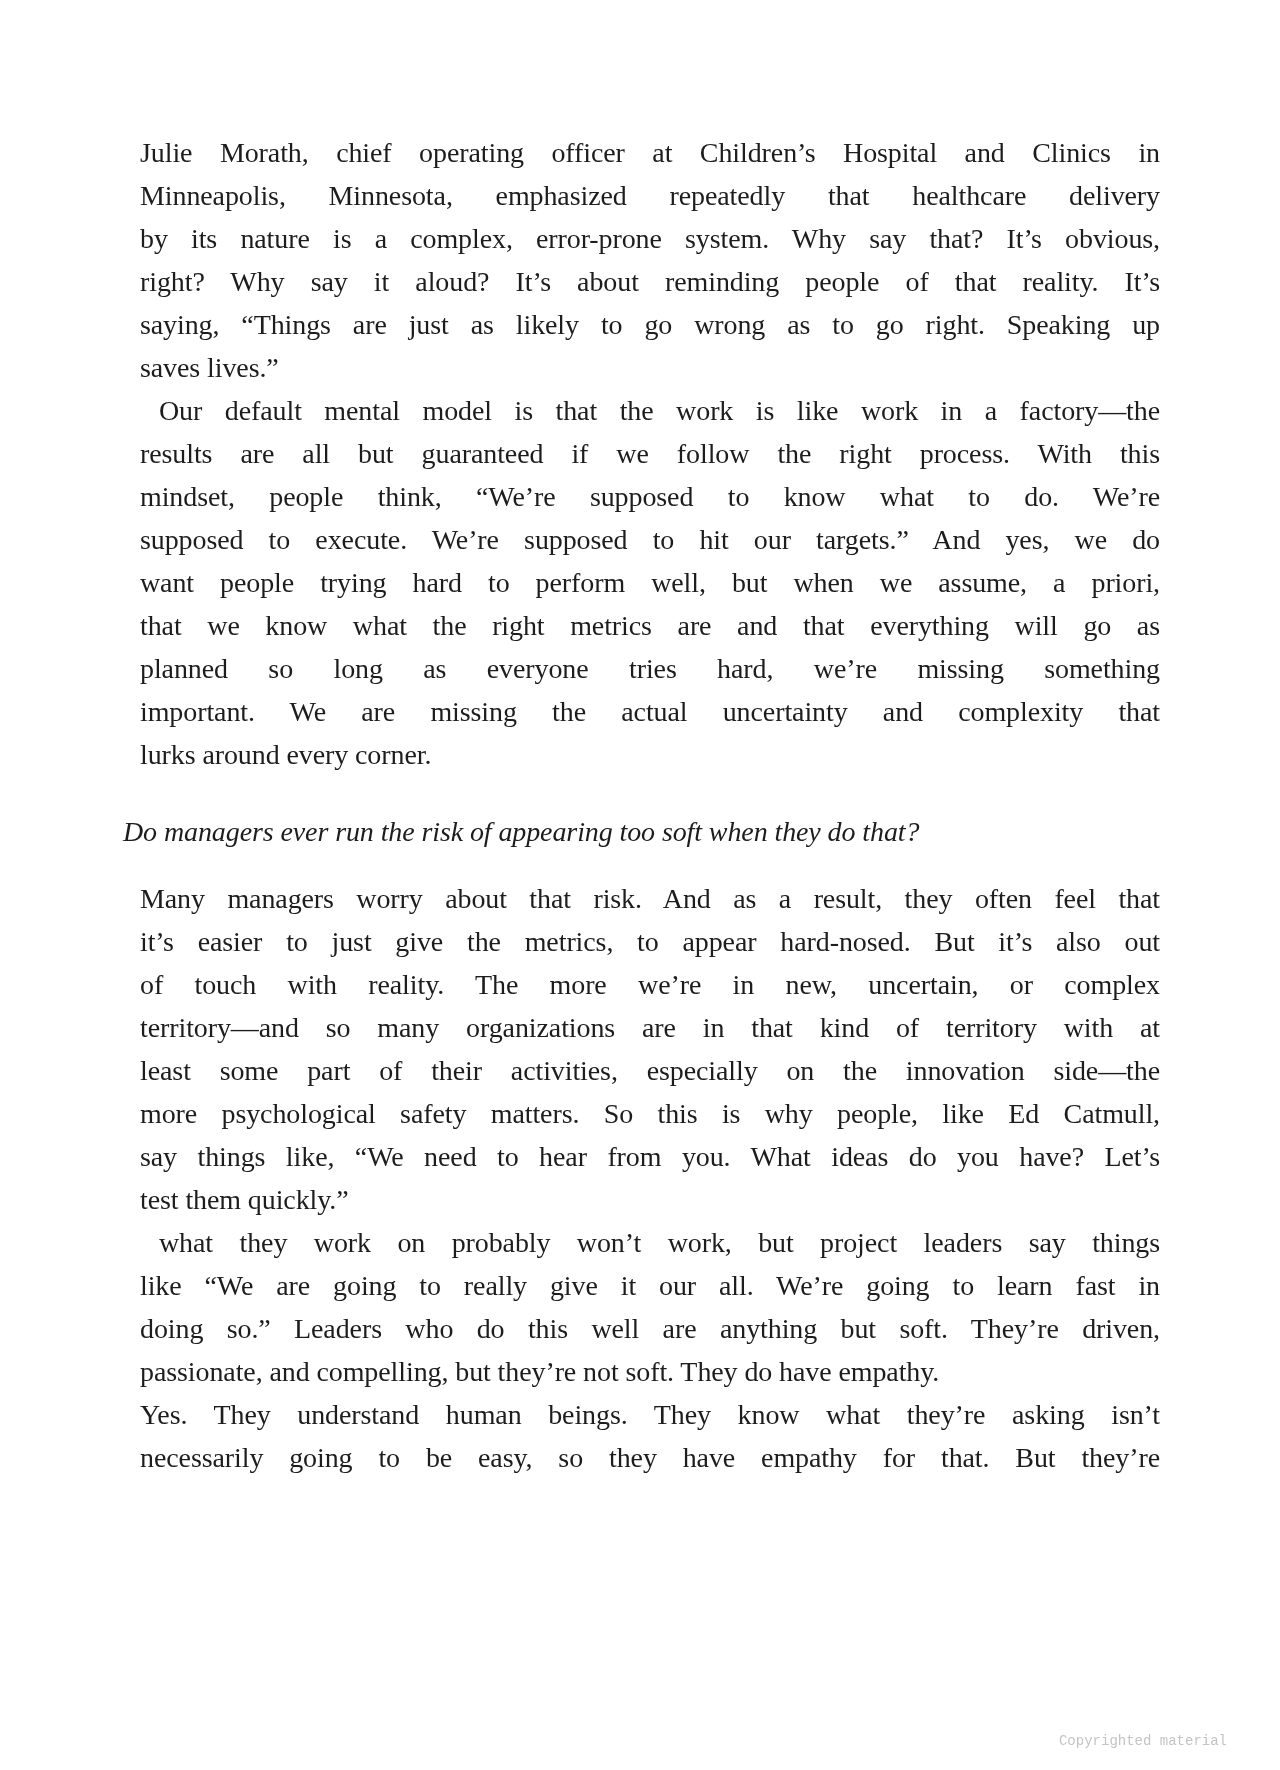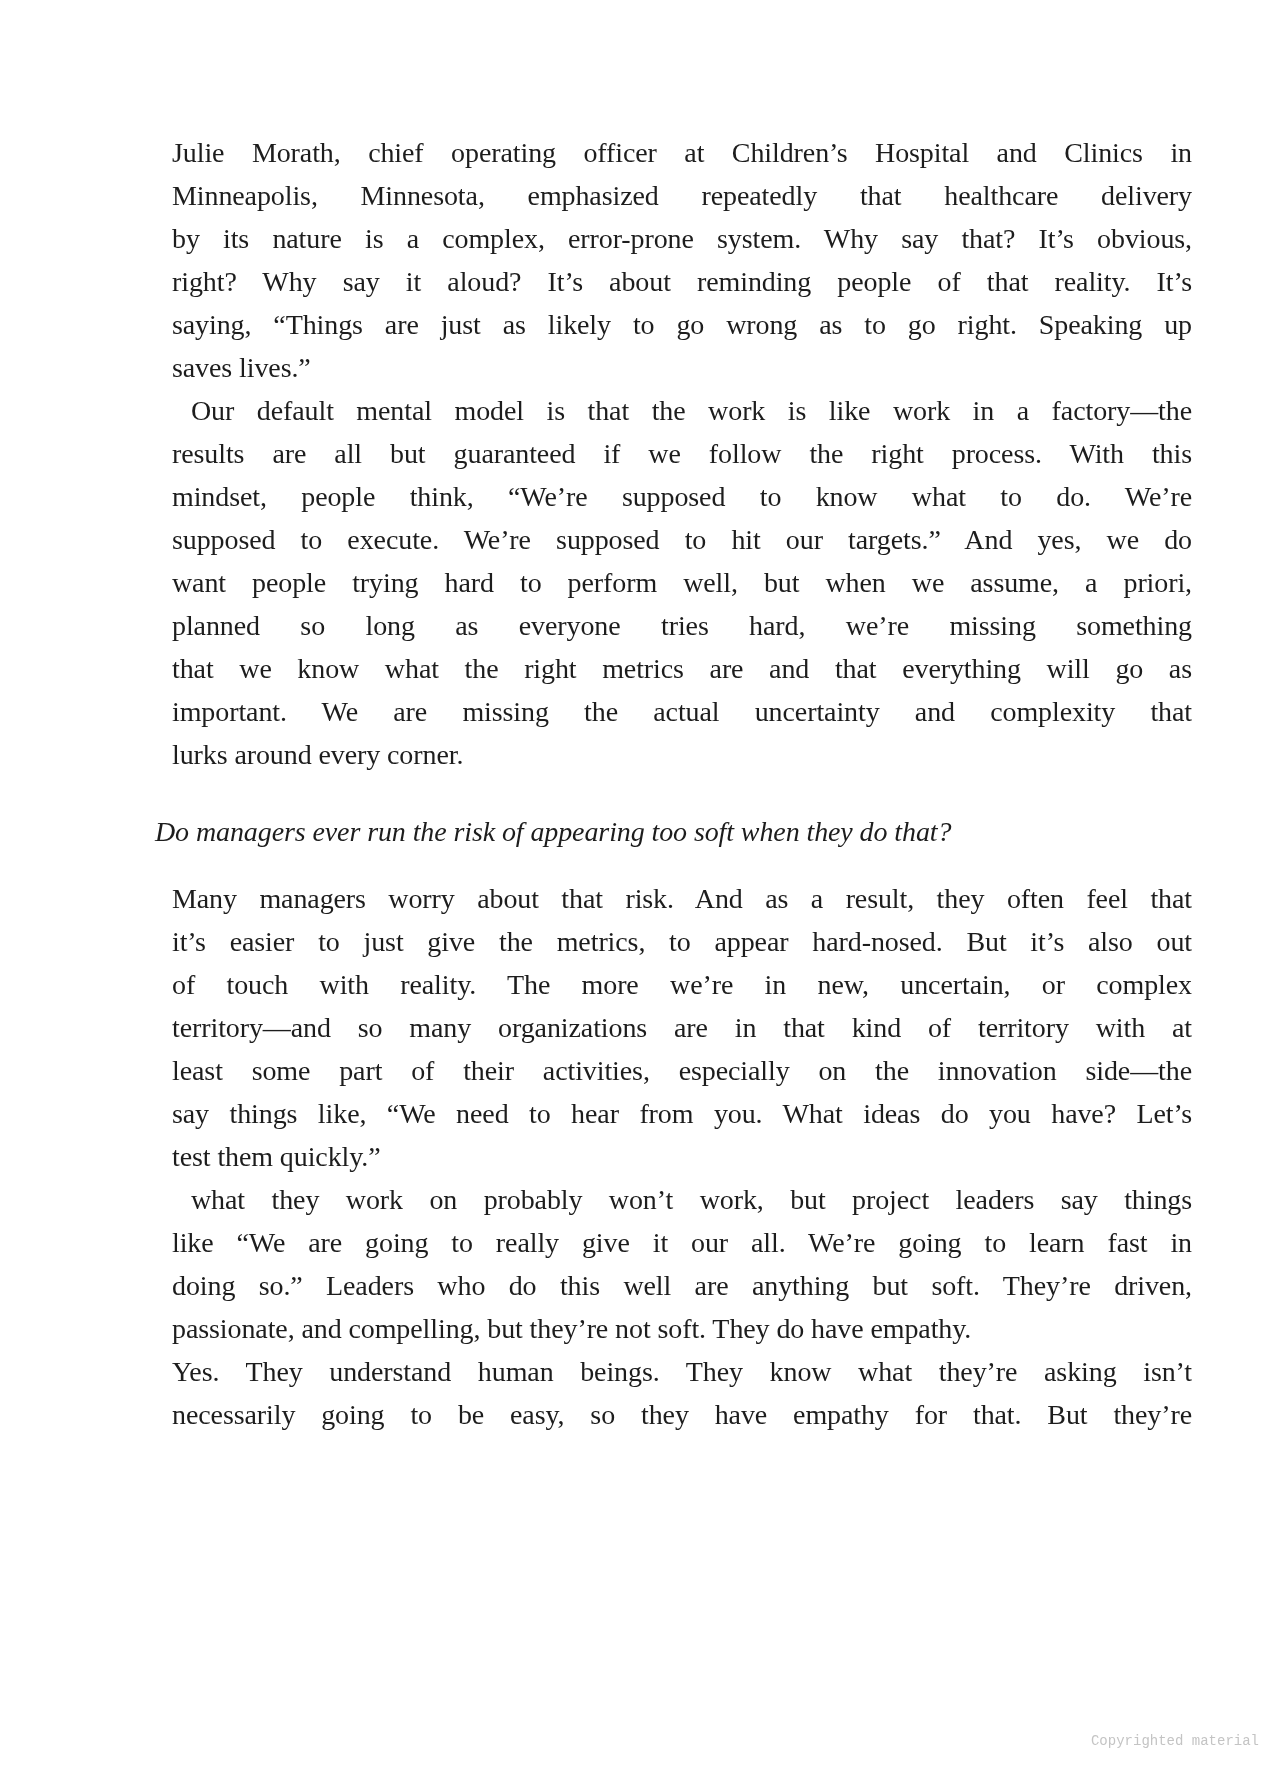--- a/index.html
+++ b/index.html
@@ -7,21 +7,20 @@
     padding: 0;
     background: #ffffff;
   }
   .page {
     position: relative;
     width: 1240px;
     height: 1770px;
     background: #ffffff;
     overflow: hidden;
     font-family: "Liberation Serif", "DejaVu Serif", serif;
-    margin-left: 32px;
   }
   .text-block {
     position: absolute;
     left: 140px;
     top: 131px;
     width: 1020px;
     font-size: 28px;
     line-height: 43px;
     color: #1d1d1d;
     letter-spacing: -0.1px;
@@ -64,34 +63,35 @@
         <div class="line stretch">right? Why say it aloud? It’s about reminding people of that reality. It’s</div>
         <div class="line stretch">saying, “Things are just as likely to go wrong as to go right. Speaking up</div>
         <div class="line">saves lives.”</div>
       </div>
       <div class="block paragraph indent">
         <div class="line stretch">Our default mental model is that the work is like work in a factory—the</div>
         <div class="line stretch">results are all but guaranteed if we follow the right process. With this</div>
         <div class="line stretch">mindset, people think, “We’re supposed to know what to do. We’re</div>
         <div class="line stretch">supposed to execute. We’re supposed to hit our targets.” And yes, we do</div>
         <div class="line stretch">want people trying hard to perform well, but when we assume, a priori,</div>
+        <div class="line stretch">that we know what the right metrics are and that everything will go as</div>
         <div class="line stretch">planned so long as everyone tries hard, we’re missing something</div>
-        <div class="line stretch">that we know what the right metrics are and that everything will go as</div>
         <div class="line stretch">important. We are missing the actual uncertainty and complexity that</div>
         <div class="line">lurks around every corner.</div>
       </div>
       <div class="block question">
         <div class="line">Do managers ever run the risk of appearing too soft when they do that?</div>
       </div>
       <div class="block paragraph">
         <div class="line stretch">Many managers worry about that risk. And as a result, they often feel that</div>
         <div class="line stretch">it’s easier to just give the metrics, to appear hard-nosed. But it’s also out</div>
         <div class="line stretch">of touch with reality. The more we’re in new, uncertain, or complex</div>
         <div class="line stretch">territory—and so many organizations are in that kind of territory with at</div>
         <div class="line stretch">least some part of their activities, especially on the innovation side—the</div>
+        <div class="line stretch">more psychological safety matters. So this is why people, like Ed Catmull,</div>
         <div class="line stretch">say things like, “We need to hear from you. What ideas do you have? Let’s</div>
         <div class="line">test them quickly.”</div>
       </div>
       <div class="block paragraph indent">
         <div class="line stretch">what they work on probably won’t work, but project leaders say things</div>
         <div class="line stretch">like “We are going to really give it our all. We’re going to learn fast in</div>
         <div class="line stretch">doing so.” Leaders who do this well are anything but soft. They’re driven,</div>
         <div class="line">passionate, and compelling, but they’re not soft. They do have empathy.</div>
       </div>
       <div class="block paragraph">

